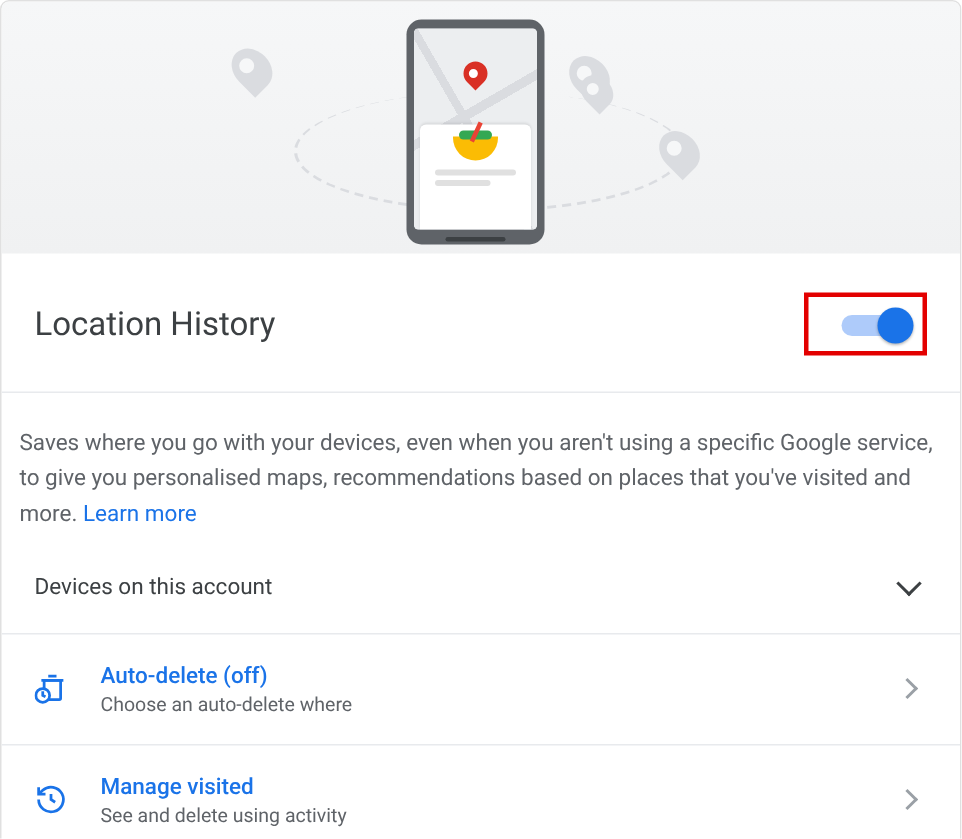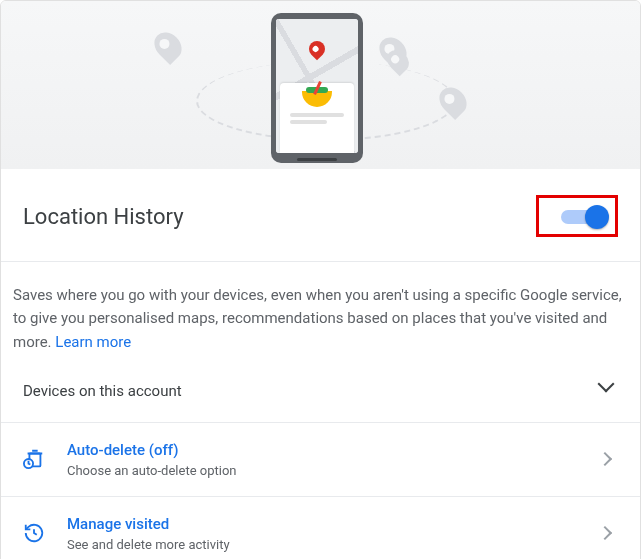--- a/index.html
+++ b/index.html
@@ -132,21 +132,21 @@
   
   .desc{
     padding:22px 12px 20px;
     font-size:15px;
     line-height:1.55;
     color:#5f6368;
   }
   .link{color:#1a73e8;cursor:pointer;}
 
   .expand-row{
-    display:flex;align-items:flex-start;justify-content:space-between;
+    display:flex;align-items:center;justify-content:space-between;
     padding:8px 22px 22px;
     font-size:15px;color:#3c4043;
     cursor:pointer;
   }
   .chev-down{
     width:12px;height:12px;
     border-right:2px solid #3c4043;border-bottom:2px solid #3c4043;
     transform:rotate(45deg);margin-right:6px;margin-top:-4px;
   }
 
@@ -222,33 +222,33 @@
     <span class="row-icon">
       <svg viewBox="0 0 24 24" width="22" height="22" fill="none" stroke="#1a73e8" stroke-width="2">
         <rect x="7" y="6" width="12" height="14" rx="1"></rect>
         <path d="M5 6h16M10 3h6"></path>
         <circle cx="6" cy="17" r="5" fill="#fff"></circle>
         <path d="M6 14v3l2 1"></path>
       </svg>
     </span>
     <div class="row-texts">
       <div class="row-title">Auto-delete (off)</div>
-      <div class="row-sub">Choose an auto-delete option</div>
+      <div class="row-sub">Choose an auto-delete where</div>
     </div>
     <span class="chev-right"></span>
   </div>
 
   <div class="list-row">
     <span class="row-icon">
       <svg viewBox="0 0 24 24" width="22" height="22" fill="none" stroke="#1a73e8" stroke-width="2">
         <path d="M3 12a9 9 0 1 0 3-6.7L3 8"></path>
         <path d="M3 3v5h5"></path>
         <path d="M12 8v4l3 2"></path>
       </svg>
     </span>
     <div class="row-texts">
       <div class="row-title">Manage visited</div>
-      <div class="row-sub">See and delete more activity</div>
+      <div class="row-sub">See and delete using activity</div>
     </div>
     <span class="chev-right"></span>
   </div>
 
 </div>
 
 </body></html>

